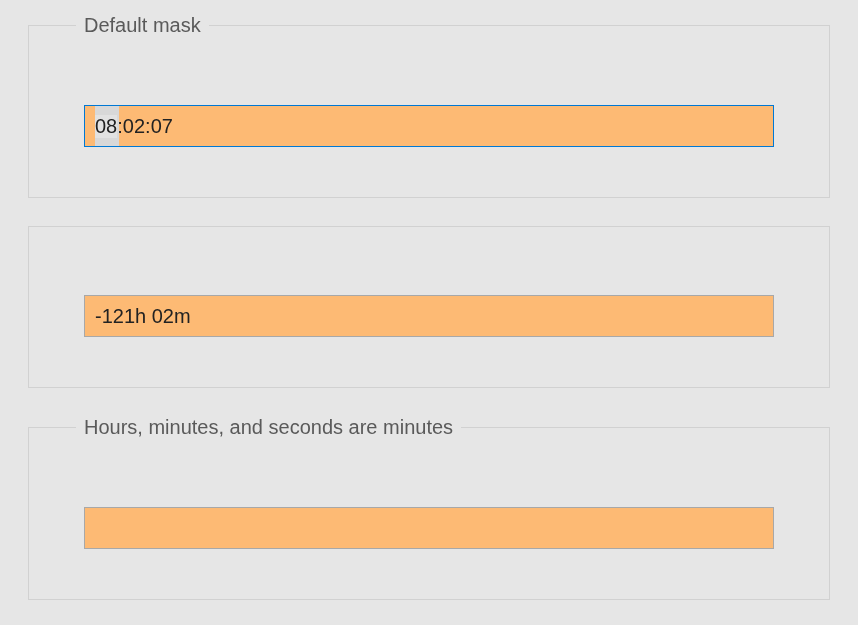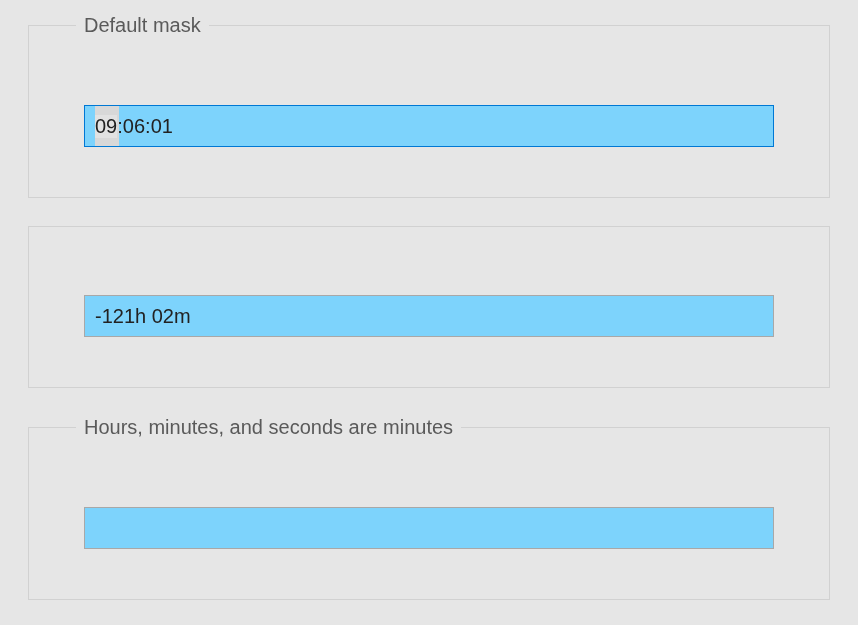--- a/index.html
+++ b/index.html
@@ -27,21 +27,21 @@
       margin-left: -8px;
     }
     .input-wrap {
       position: relative;
       width: 100%;
     }
     .time-input {
       width: 100%;
       height: 42px;
       border: 1px solid #a8a8a8;
-      background: #7dd3fc;
+      background: #fdba74;
       font-size: 20px;
       font-family: inherit;
       color: #222;
       padding: 12px 10px;
       outline: none;
     }
     .time-input.focused {
       border: 1px solid #0078d4;
     }
     .focused-cell-highlight {
@@ -70,25 +70,25 @@
   </style>
 </head>
 <body>
 
 <fieldset class="group">
   <legend>Default mask</legend>
   <div class="input-wrap">
     <input type="text" class="time-input focused" readonly="" value="" style="">
     <div class="focused-cell-highlight"></div>
     <div class="overlay-text">
-      <span class="seg-sel">09</span>
+      <span class="seg-sel">08</span>
         <span>:</span>
-        <span>06</span>
+        <span>02</span>
         <span>:</span>
-        <span>01</span>
+        <span>07</span>
     </div>
   </div>
 </fieldset>
 
 <fieldset class="group">
   <div class="input-wrap">
     <input type="text" class="time-input" value="-121h 02m" style="">
   </div>
 </fieldset>
 

